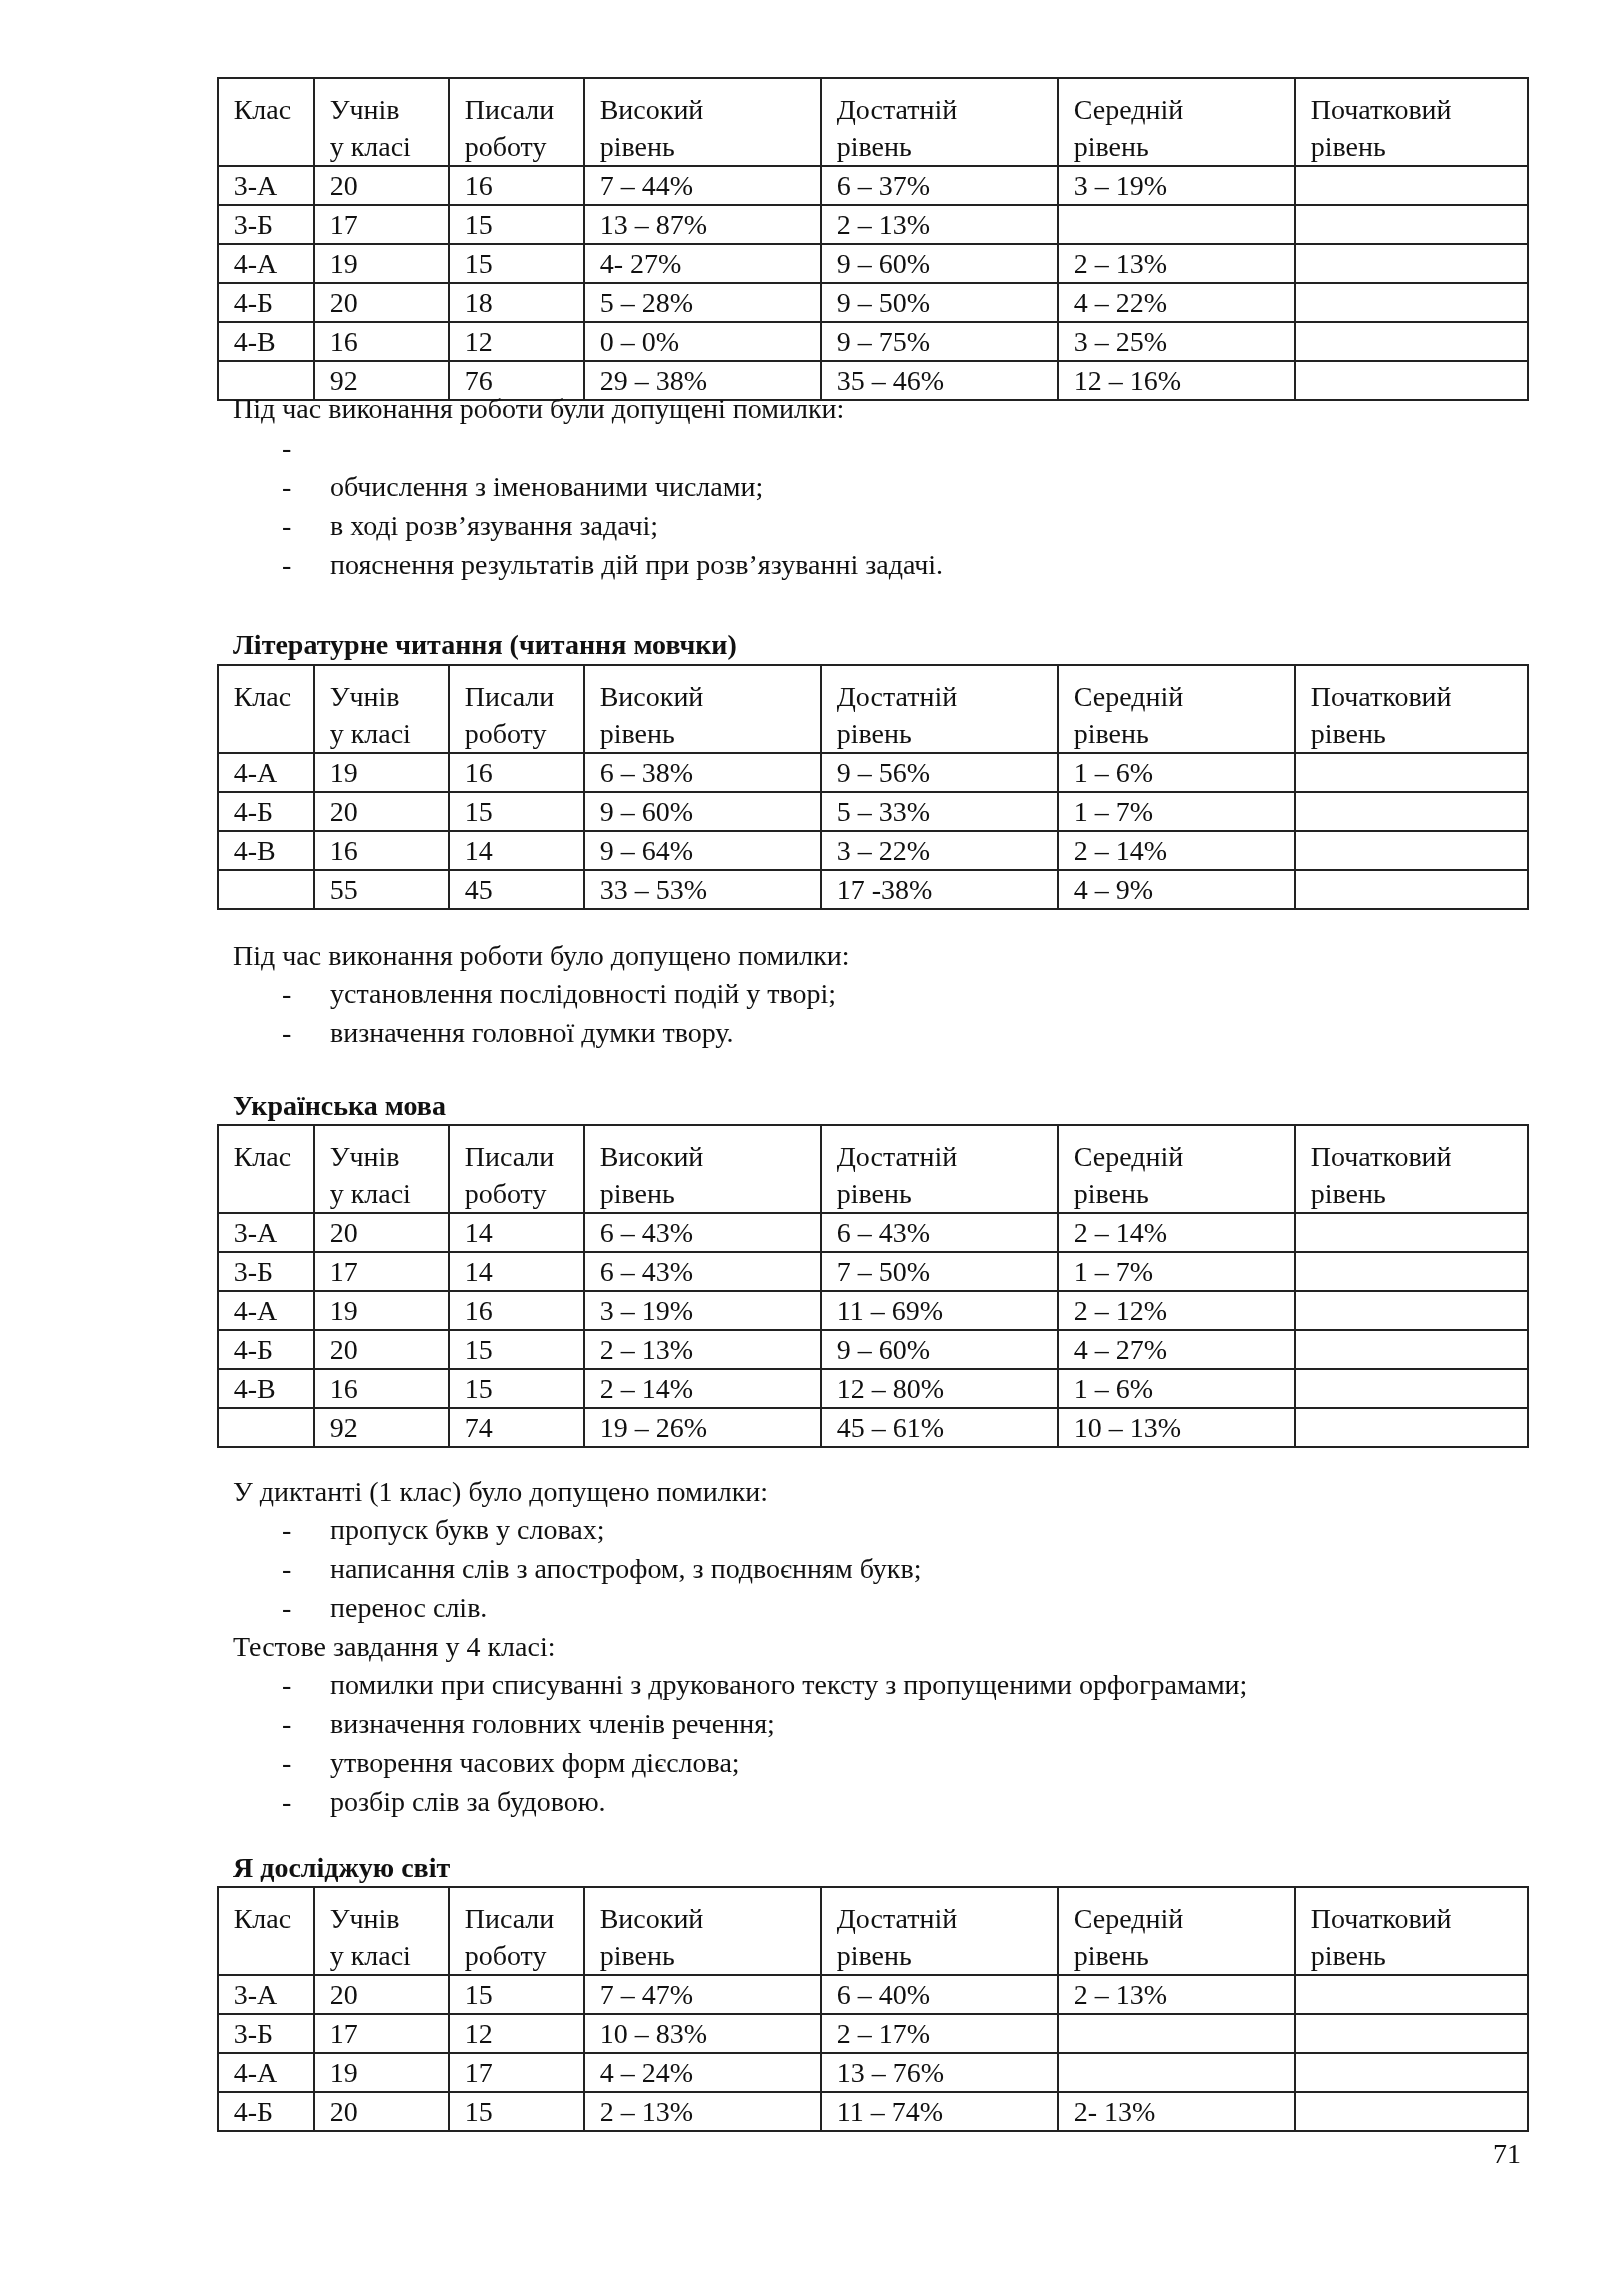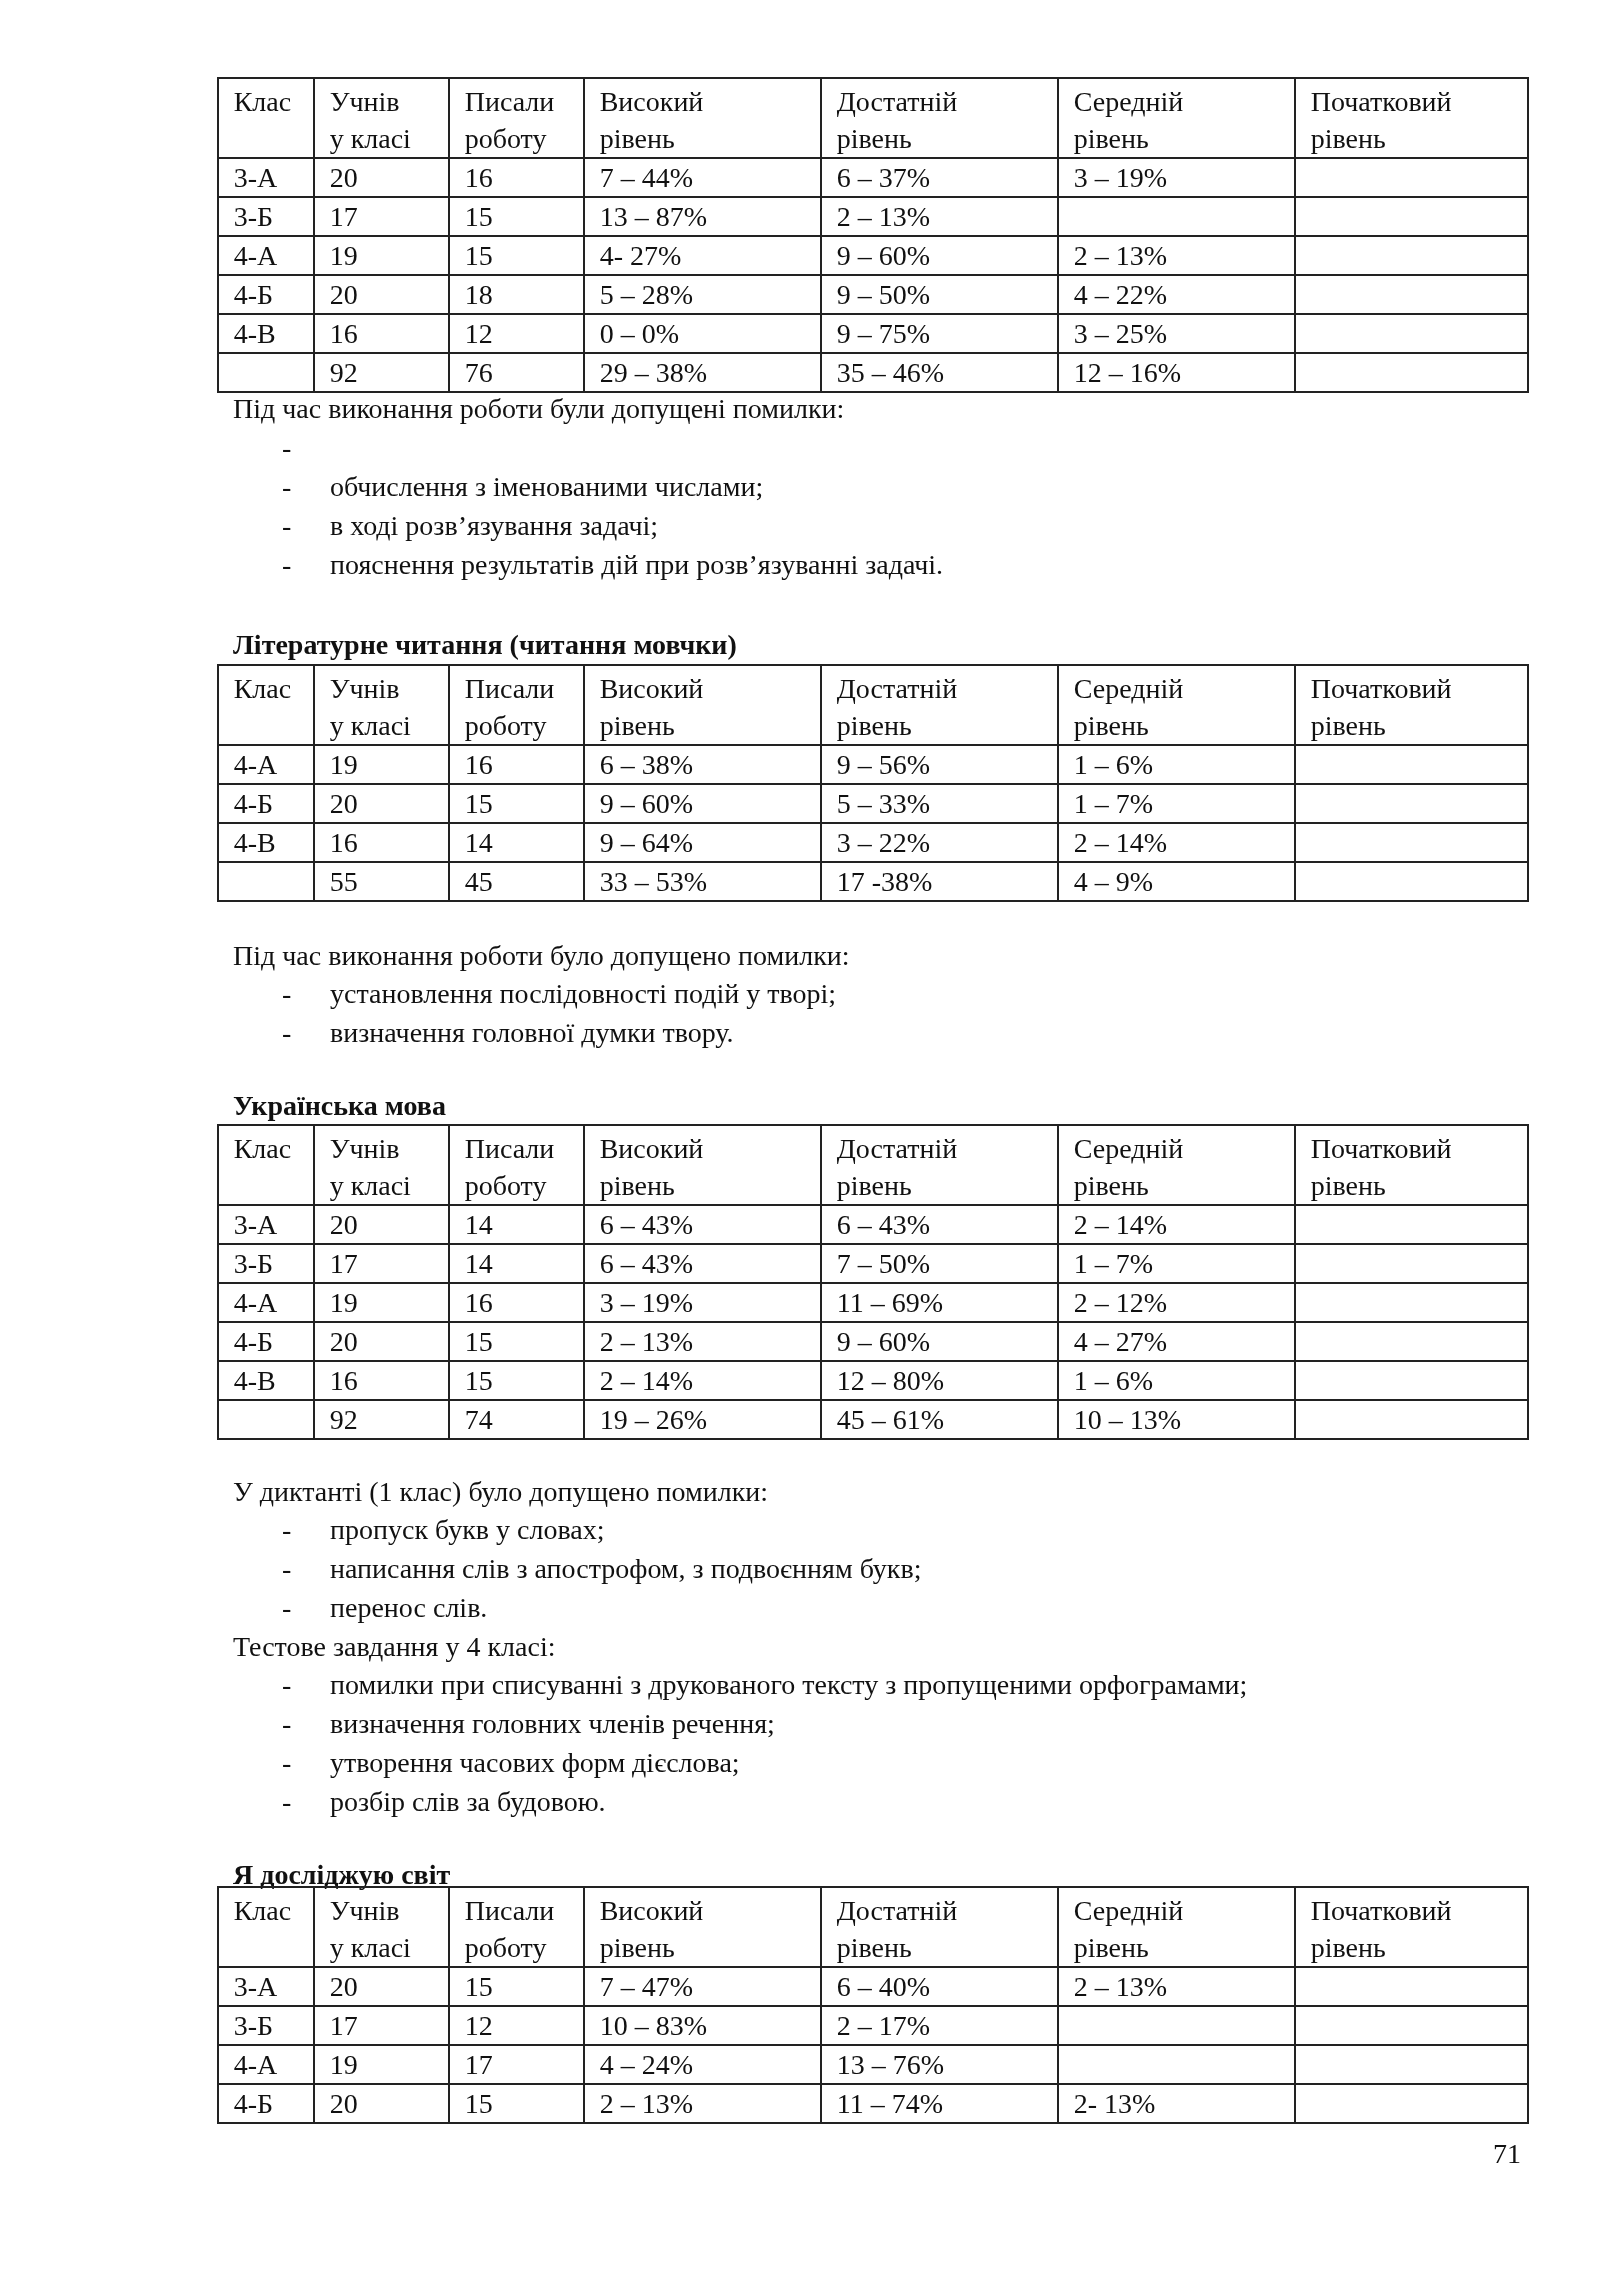--- a/index.html
+++ b/index.html
@@ -29,21 +29,21 @@
       height: 36px;
       line-height: 37px;
       vertical-align: top;
       font-size: 28px;
       white-space: nowrap;
       overflow: hidden;
     }
     table.stats tr.head td {
       height: 74px;
       line-height: 37px;
-      padding-top: 4px;
+      padding-top: 12px;
     }
     table.stats td .l1, table.stats td .l2 { display: block; }
     col.c1 { width: 96px; }
     col.c2 { width: 135px; }
     col.c3 { width: 135px; }
     col.c4 { width: 237px; }
     col.c5 { width: 237px; }
     col.c6 { width: 237px; }
     col.c7 { width: 233px; }
 
@@ -392,21 +392,21 @@
     <li><span class="dash">-</span><span>перенос слів.</span></li>
   </ul>
 <div class="para" style="top:1627px;">Тестове завдання у 4 класі:</div>
 <ul class="list" style="top:1665px;">
     <li><span class="dash">-</span><span>помилки при списуванні з друкованого тексту з пропущеними орфограмами;</span></li>
     <li><span class="dash">-</span><span>визначення головних членів речення;</span></li>
     <li><span class="dash">-</span><span>утворення часових форм дієслова;</span></li>
     <li><span class="dash">-</span><span>розбір слів за будовою.</span></li>
   </ul>
 
-<div class="heading" style="top:1849px;margin-top:7px;">Я досліджую світ</div>
+<div class="heading" style="top:1849px;">Я досліджую світ</div>
 <table class="stats" id="t-world" style="top:1886px;">
   <colgroup>
       <col class="c1">
       <col class="c2">
       <col class="c3">
       <col class="c4">
       <col class="c5">
       <col class="c6">
       <col class="c7">
     </colgroup>

